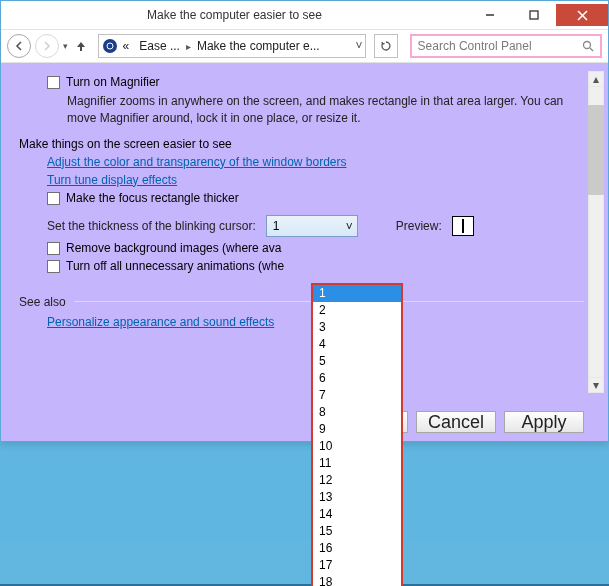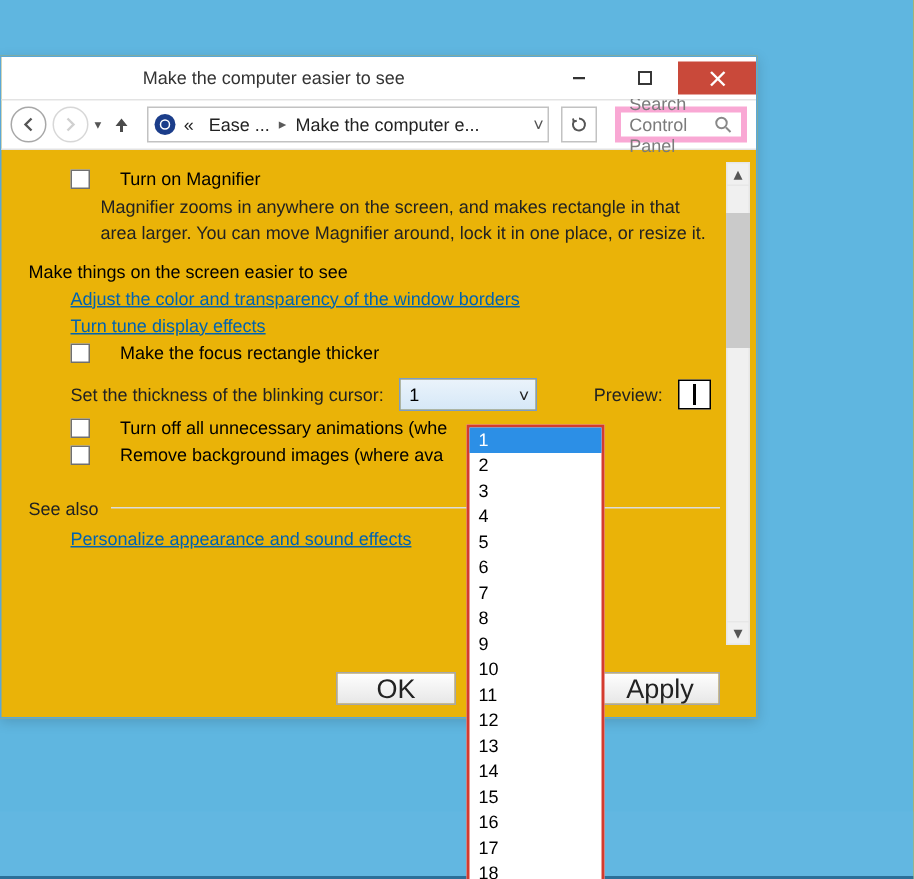--- a/index.html
+++ b/index.html
@@ -1,46 +1,46 @@
 <!DOCTYPE html>
 <html><head>
 <meta charset="utf-8">
 <style>
 * { box-sizing: border-box; margin: 0; padding: 0; font-family: "Segoe UI", Tahoma, sans-serif; font-size: 12px; }
 body { background: #5fb6e0; width: 609px; height: 586px; overflow: hidden; position: relative; }
 .desktop-strip { position: absolute; left:0; right:0; bottom:0; height:45px; background:#62b7e1; }
 .taskbar-strip { position:absolute; left:0; right:0; bottom:0; height:2px; background:#2c6f98; }
 
-.window { position:absolute; top:0; left:0; width:505px; height:442px; background:#eab308; border:1px solid #5aa8d8; box-shadow:0 2px 8px rgba(0,0,0,.15); display:flex; flex-direction:column;margin-top:37px;}
+.window { position:absolute; top:0; left:0; width:609px; height:442px; background:#c4b5fd; border:1px solid #5aa8d8; box-shadow:0 2px 8px rgba(0,0,0,.15); display:flex; flex-direction:column;}
 .titlebar { height:28px; background:#fff; display:flex; align-items:center; position:relative; }
 .title-text { flex:1; text-align:center; color:#333; font-size:12px; }
 .sysbtns { display:flex; height:22px; }
 .sysbtn { width:44px; height:22px; display:flex; align-items:center; justify-content:center; background:#fff; border:none; }
 .sysbtn.close { background:#c9493a; width:52px;}
 .sysbtn svg { display:block; }
 .nav { height:34px; border-top:1px solid #e3e3e3; border-bottom:1px solid #e3e3e3; display:flex; align-items:center; padding:0 6px; gap:4px; background:#fff; }
 .nav-btn { width:24px; height:24px; border:1px solid #a8a8a8; border-radius:50%; background:#fff; display:flex; align-items:center; justify-content:center; color:#6b6b6b; }
 .nav-btn.dis { opacity:.45; }
 .nav-up { width:18px; height:24px; display:flex; align-items:center; justify-content:center; color:#4b4b4b; }
 .crumbs { flex:0 0 auto; height:24px; border:1px solid #c2c2c2; display:flex; align-items:center; background:#fff; padding:0 4px; gap:2px; margin-left:4px; width:268px; position:relative; }
 .crumb-item { padding:0 4px; color:#222; white-space:nowrap; }
 .crumb-site { width:14px;height:14px;border-radius:50%;background:#1b3d8a;display:flex;align-items:center;justify-content:center; }
 .crumb-sep { color:#5a5a5a; font-size:10px;}
 .crumb-dd { position:absolute; right:2px; top:4px; color:#555;}
 .nav-refresh{width:24px;height:24px;border:1px solid #c2c2c2;display:flex;align-items:center;justify-content:center;margin-left:4px;color:#555;background:#fff;}
-.search { flex:1; margin-left:8px; height:24px; border:4px solid #f9a8d4; display:flex; align-items:center; padding:0 6px; color:#7b7b7b; background:#fff; }
+.search { flex:1; margin-left:8px; height:24px; border:2px solid #f9a8d4; display:flex; align-items:center; padding:0 6px; color:#7b7b7b; background:#fff; }
 .search span { flex:1; }
 .content { flex:1; position:relative; }
 .scroll-track{position:absolute;right:4px;top:8px;width:16px;bottom:48px;background:#f0f0f0;border:1px solid #e7e7e7;}
 .scroll-thumb{position:absolute;right:4px;top:42px;width:16px;height:90px;background:#cacaca;}
 .scroll-arrow{position:absolute;right:4px;width:16px;height:16px;display:flex;align-items:center;justify-content:center;color:#555;border:1px solid #e7e7e7;background:#f0f0f0;}
 .scroll-arrow.top{top:8px;}
 .scroll-arrow.bot{bottom:48px;}
 .inner { padding:8px 24px 0 18px; color:#222; }
-.check-row { display:flex; align-items:flex-start; gap:20px; margin:4px 0 4px 28px; }
+.check-row { display:flex; align-items:flex-start; gap:6px; margin:4px 0 4px 28px; }
 .chk { width:13px; height:13px; border:1px solid #707070; background:#fff; flex:0 0 auto; margin-top:1px;}
 .label-black{color:#000;}
 .desc { margin:4px 0 10px 48px; color:#222; line-height:1.4; }
 .section-h { margin:6px 0 2px 0; color:#000;}
 .link { color:#0063b1; margin:4px 0 4px 28px; cursor:pointer;text-decoration:underline;}
 .row-setting{display:flex;align-items:center;gap:10px;margin:10px 0 4px 28px;}
 .combo{width:92px;height:22px;border:1px solid #7a9cc6;background:linear-gradient(#eaf3fb,#d6e8f7);display:flex;align-items:center;padding:0 6px;position:relative;color:#000;}
 .combo .dd{position:absolute;right:4px;top:4px;color:#222;}
 .preview-box{width:22px;height:20px;border:1px solid #000;background:#fff;display:flex;align-items:center;justify-content:center;}
 .preview-box .caret{width:2px;height:14px;background:#000;}
@@ -152,25 +152,25 @@
         </div>
         <div style="width:18px"></div>
         <div>Preview:</div>
         <div class="preview-box">
             <div class="caret"></div>
           </div>
       </div>
 
       <div class="check-row">
         <div class="chk"></div>
+        <div class="label-black">Remove background images (where ava</div>
+      </div>
+      <div class="check-row">
+        <div class="chk"></div>
         <div class="label-black">Turn off all unnecessary animations (whe</div>
-      </div>
-      <div class="check-row">
-        <div class="chk"></div>
-        <div class="label-black">Remove background images (where ava</div>
       </div>
 
       <div class="see-also-line">
         <span>See also</span>
           <hr>
       </div>
       <div class="link">Personalize appearance and sound effects</div>
     </div>
 
     <div class="btnrow">

